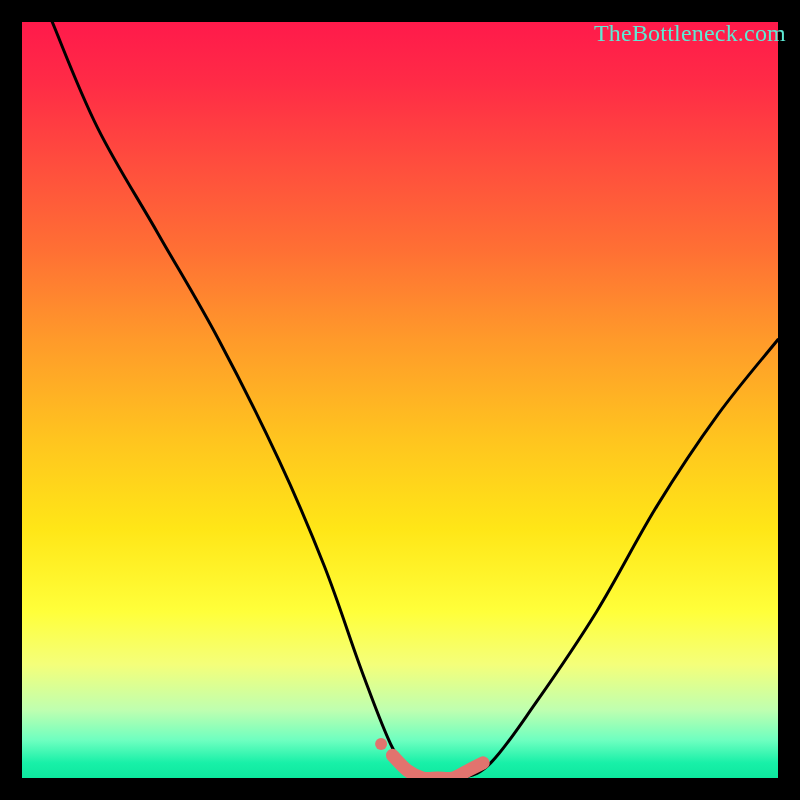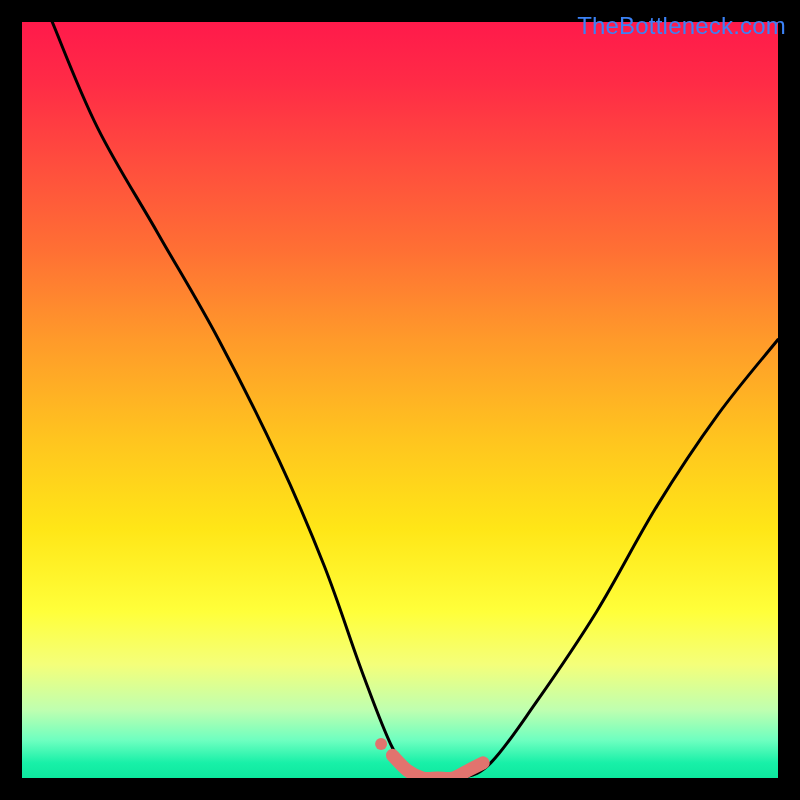--- a/index.html
+++ b/index.html
@@ -28,27 +28,28 @@
       #ffff3a 78%,
       #f4ff7a 85%,
       #bfffb0 91%,
       #6effc0 95%,
       #18f0a8 98%,
       #0de89e 100%
     );
   }
   .watermark {
     position: absolute;
-    top: 12px;
+    top: 20px;
     right: 14px;
-    color: #3b82f6;
+    color: #5eead4;
     font-size: 24px;
     font-weight: 500;
     letter-spacing: 0.2px;
     user-select: none;
+    font-family: Liberation Serif, serif;
   }
   svg.curve {
     position: absolute;
     left: 0;
     top: 0;
   }
 </style>
 </head>
 <body>
 

